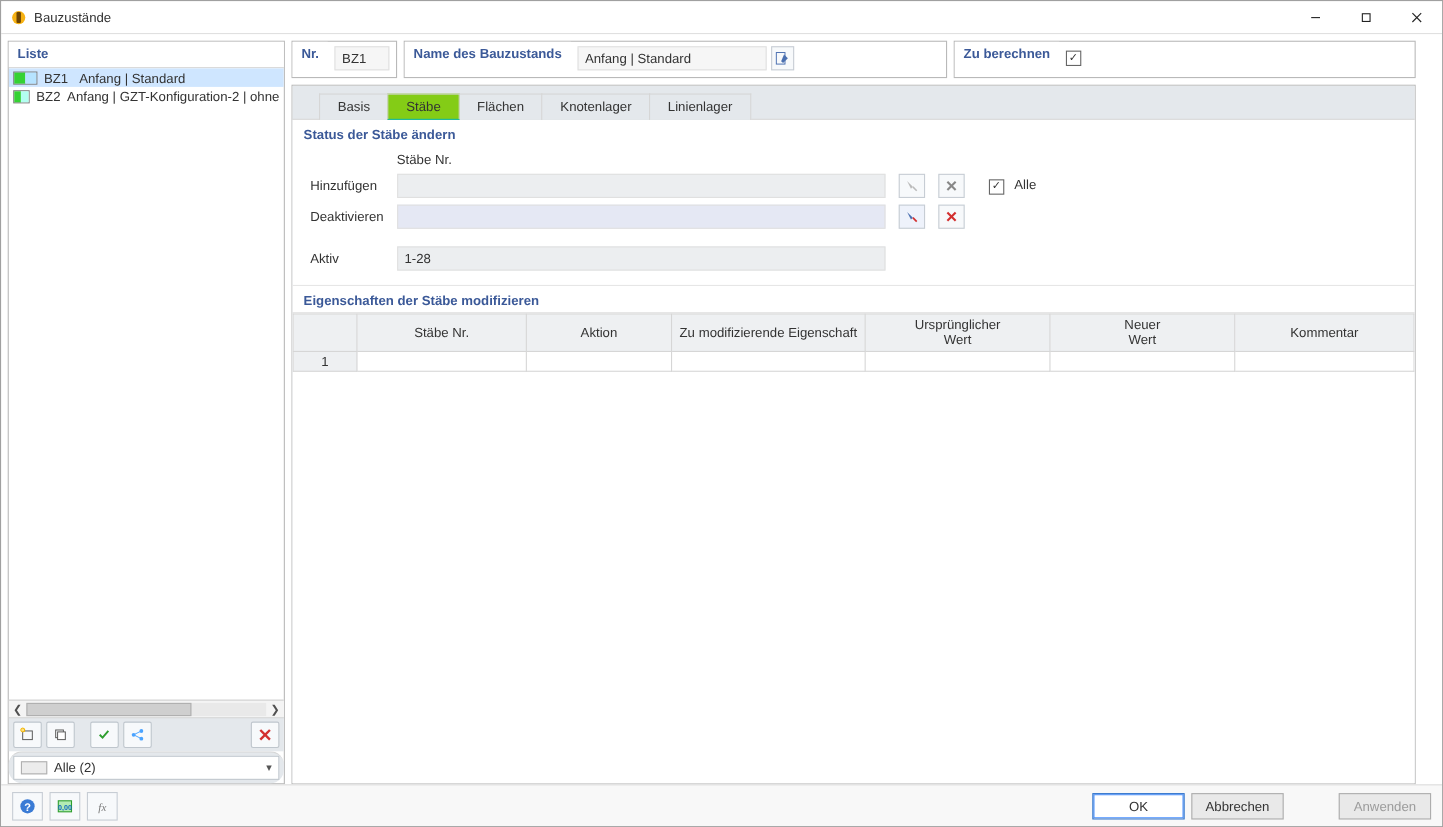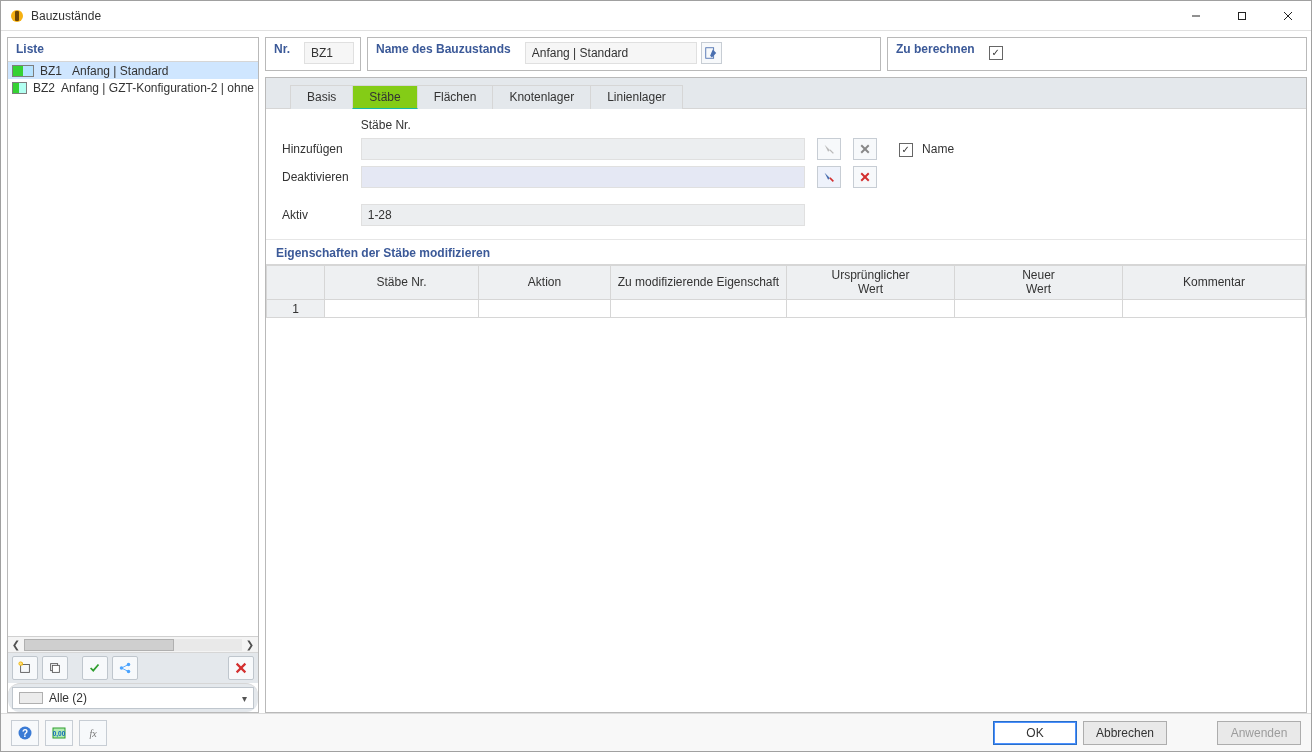--- a/index.html
+++ b/index.html
@@ -46,21 +46,21 @@
   .titlebar .title-text { flex: 1; }
   .window-controls { display: flex; }
   .window-controls .wc {
     width: 46px; height: 30px; display:flex; align-items:center; justify-content:center;
   }
 
   
   .middle {
     flex: 1;
     display: flex;
-    padding: 6px 4px 0 6px;
+    padding: 6px 24px 0 6px;
     gap: 6px;
     min-height: 0;
   }
 
   .panel {
     border: 1px solid var(--border);
     background: var(--bg);
     display: flex;
     flex-direction: row;
     min-height: 0;
@@ -482,20 +482,21 @@
           <div class="tab">Basis</div>
           <div class="tab active">Stäbe</div>
           <div class="tab">Flächen</div>
           <div class="tab">Knotenlager</div>
           <div class="tab">Linienlager</div>
         </div>
 
         <div class="detail-content">
 
           <div class="section">
+            <div class="section-title">Status der Stäbe ändern</div>
 
             <table class="form-grid">
               <tbody>
                   <tr>
                 <td style="width:78px"></td>
                 <td>Stäbe Nr.</td>
                 <td></td>
                     <td></td>
                     <td></td>
               </tr>
@@ -513,21 +514,21 @@
                 <td>
                   <span class="sq">
                     <svg width="12" height="12" viewBox="0 0 16 16">
                           <line x1="3" y1="3" x2="13" y2="13" stroke="#888" stroke-width="2.5"></line>
                           <line x1="13" y1="3" x2="3" y2="13" stroke="#888" stroke-width="2.5"></line>
                         </svg>
                   </span>
                 </td>
                 <td style="padding-left:16px">
                   <span class="checkbox">✓</span>
-                  <span style="margin-left:6px">Name</span>
+                  <span style="margin-left:6px">Alle</span>
                 </td>
               </tr>
               <tr>
                 <td>Deaktivieren</td>
                 <td><input class="txt-wide blue" value="" style=""></td>
                 <td>
                   <span class="sq" style="background:#eef2fb">
                     <svg width="14" height="14" viewBox="0 0 16 16">
                           <path d="M3 3 L9 9 L7 11 L3 3" fill="#4a6fb0"></path>
                           <line x1="9" y1="9" x2="13" y2="13" stroke="#d32f2f" stroke-width="1.8"></line>

